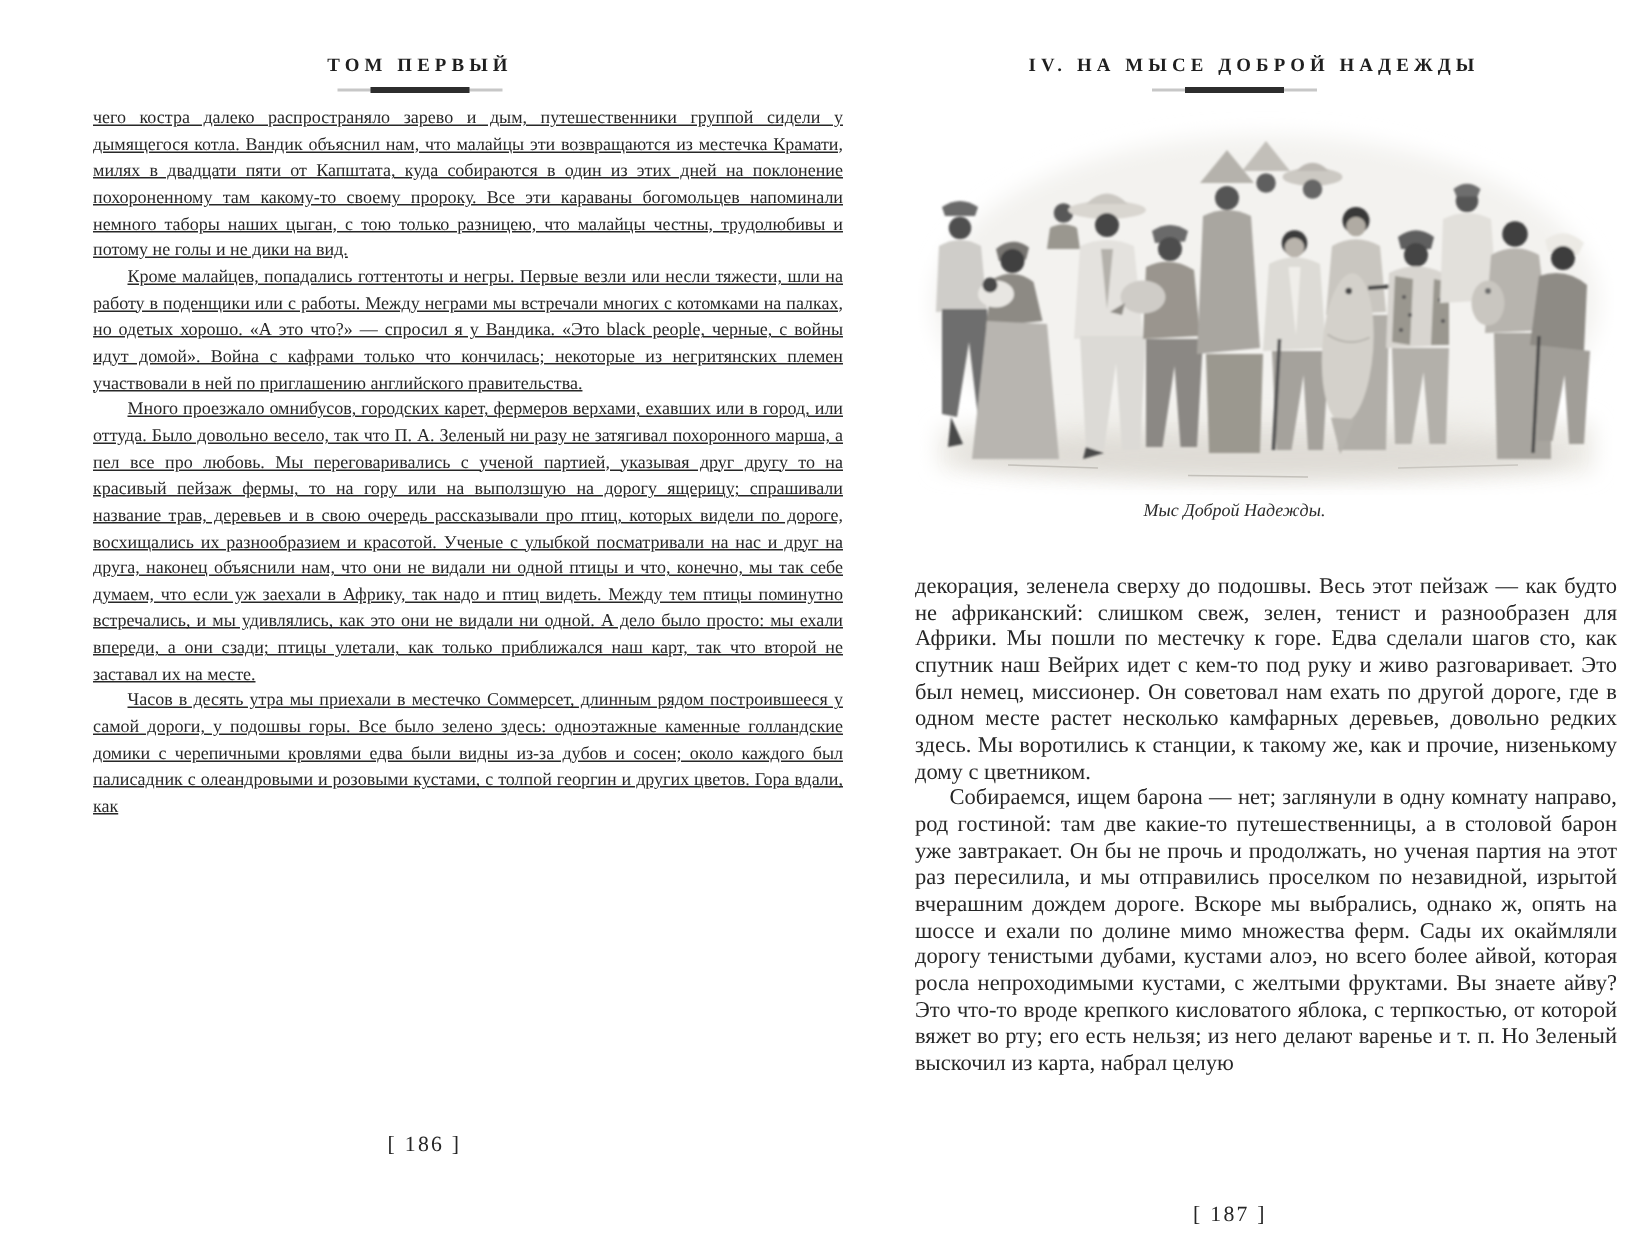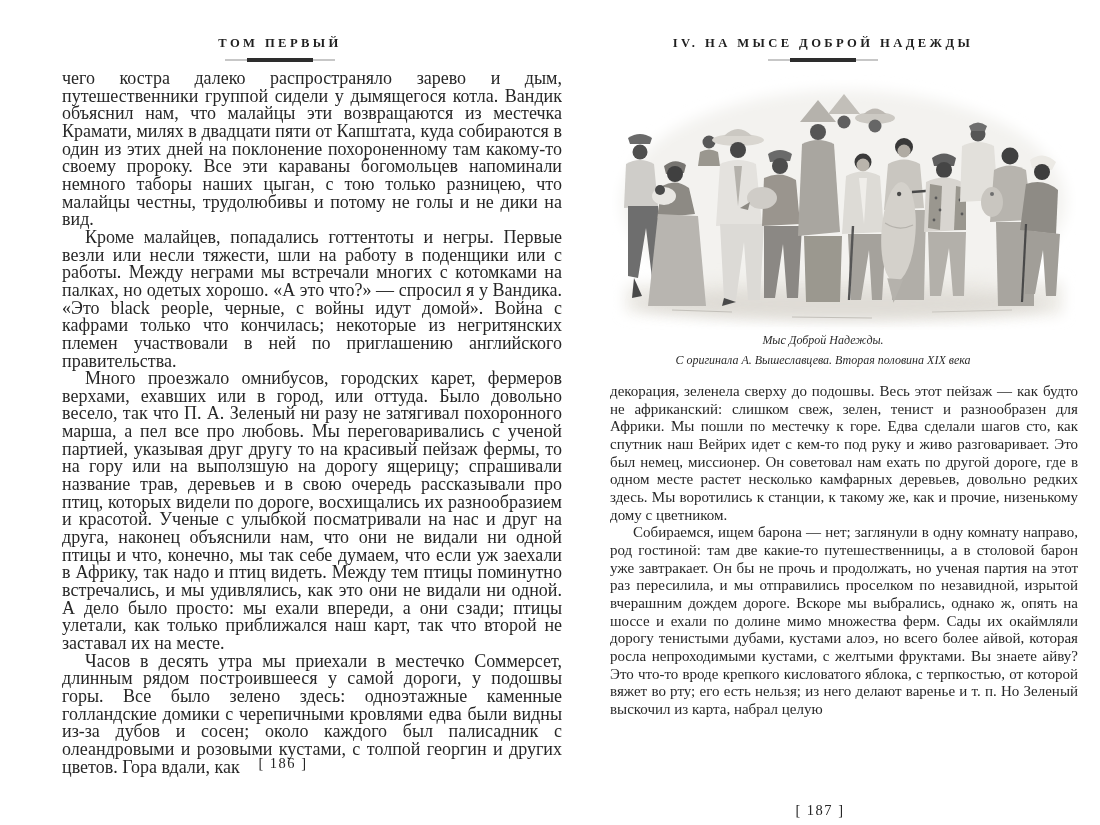--- a/index.html
+++ b/index.html
@@ -10,35 +10,35 @@
   }
   .page{position:absolute;top:0;height:825px;}
   #page-left{left:62px;width:500px;}
   #page-right{left:610px;width:468px;}
 
   .running-head{
     position:absolute;top:36px;transform:translateX(-50%);
     font-weight:bold;font-size:12.6px;letter-spacing:3.4px;white-space:nowrap;color:#1f1f1f;
   }
   #page-left .running-head{left:218px;}
-  #page-right .running-head{left:213px;}
+  #page-right .running-head{left:226px;}
 
   .head-rule{
     position:absolute;top:59px;width:110px;height:1.6px;background:#c7c7c7;
     transform:translateX(-50%);
   }
   .head-rule::after{
     content:"";position:absolute;left:50%;top:-0.9px;transform:translateX(-50%);
     width:66px;height:3.4px;background:#2d2d2d;
   }
   #page-left .head-rule{left:218px;}
   #page-right .head-rule{left:213px;}
 
   .body-text{position:absolute;left:0;text-align:justify;color:#272727;}
-  #page-left .body-text{top:70px;width:500px;font-size:18px;line-height:17.65px;}
+  #page-left .body-text{top:70px;width:500px;font-size:12px;line-height:17.65px;text-decoration:underline;}
   #page-right .body-text{top:383px;width:468px;font-size:15.0px;line-height:17.65px;}
   .body-text p{margin:0;padding:0;text-indent:0;}
   .body-text p.indent{text-indent:23px;}
 
   .folio{
     position:absolute;top:755px;transform:translateX(-50%);
     font-size:14.5px;font-weight:normal;letter-spacing:1.5px;color:#262626;white-space:nowrap;
   }
   #page-left .folio{left:221px;}
   #page-right .folio{left:210px;margin-top:47px;}
@@ -182,21 +182,20 @@
         <circle cx="430" cy="98" r="8" fill="#3c3c3c"></circle>
         <path d="M414,110 q18,-6 32,6 l-2,44 -36,-4 Z" fill="#8e8b85"></path>
         <path d="M412,156 l36,4 -4,62 -10,0 -3,-46 -8,44 -10,0 Z" fill="#a19e98"></path>
         <line x1="414" y1="150" x2="410" y2="228" stroke="#4a4a4a" stroke-width="2.2"></line>
       </g>
     </svg>
   </div>
 
   <div class="caption">
     <div>Мыс Доброй Надежды.</div>
-    <div>С оригинала А. Вышеславцева. Вторая половина XIX века</div>
   </div>
 
   <div class="body-text">
     <p>декорация, зеленела сверху до подошвы. Весь этот пейзаж — как будто не африканский: слишком свеж, зелен, тенист и разнообразен для Африки. Мы пошли по местечку к горе. Едва сделали шагов сто, как спутник наш Вейрих идет с кем-то под руку и живо разговаривает. Это был немец, миссионер. Он советовал нам ехать по другой дороге, где в одном месте растет несколько камфарных деревьев, довольно редких здесь. Мы воротились к станции, к такому же, как и прочие, низенькому дому с цветником.</p>
     <p class="indent">Собираемся, ищем барона — нет; заглянули в одну комнату направо, род гостиной: там две какие-то путешественницы, а в столовой барон уже завтракает. Он бы не прочь и продолжать, но ученая партия на этот раз пересилила, и мы отправились проселком по незавидной, изрытой вчерашним дождем дороге. Вскоре мы выбрались, однако ж, опять на шоссе и ехали по долине мимо множества ферм. Сады их окаймляли дорогу тенистыми дубами, кустами алоэ, но всего более айвой, которая росла непроходимыми кустами, с желтыми фруктами. Вы знаете айву? Это что-то вроде крепкого кисловатого яблока, с терпкостью, от которой вяжет во рту; его есть нельзя; из него делают варенье и т. п. Но Зеленый выскочил из карта, набрал целую</p>
   </div>
   <div class="folio">[ 187 ]</div>
 </div>
 
 </body></html>

